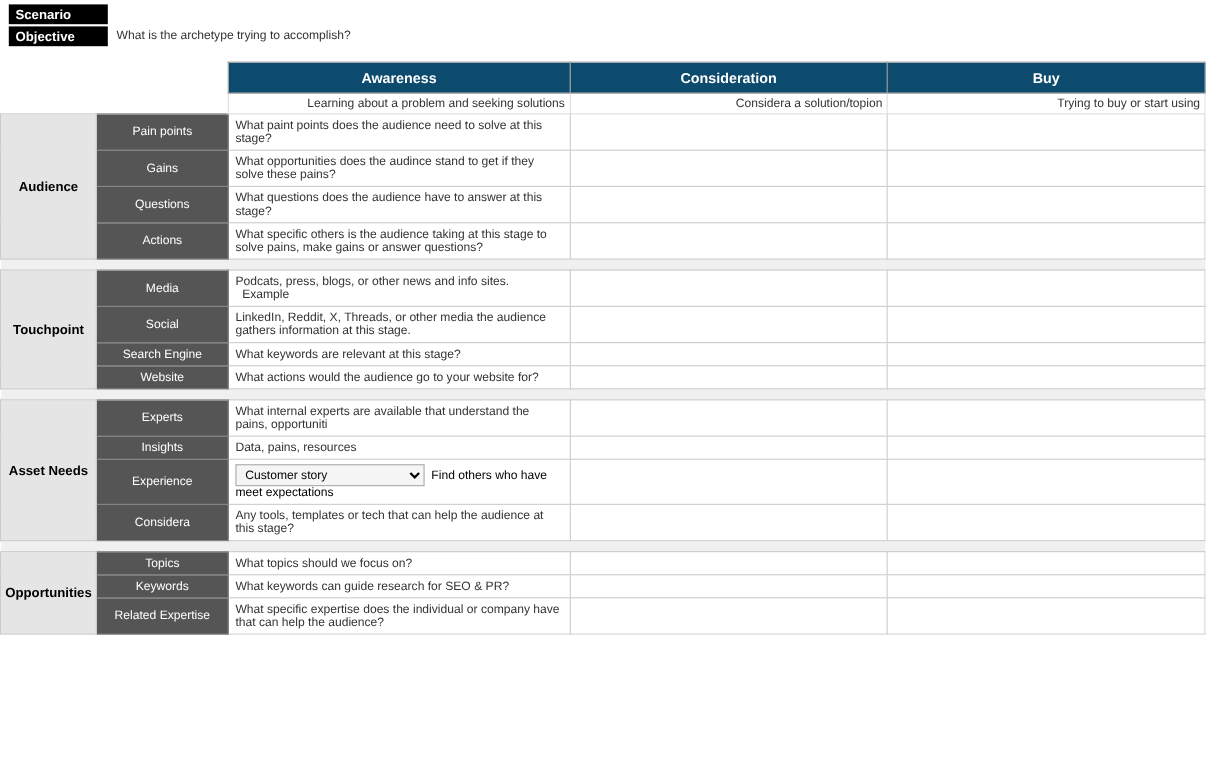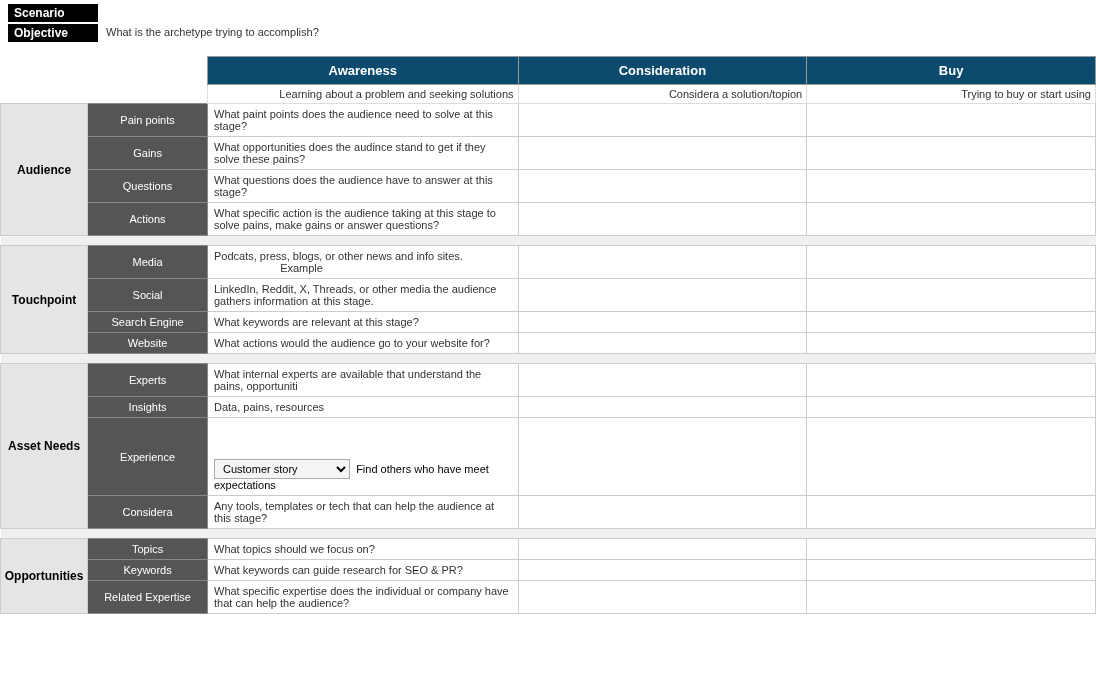--- a/index.html
+++ b/index.html
@@ -55,21 +55,21 @@
     .section-sep { height: 10px; background: #f0f0f0; border: none; }
 
     
     .dropdown-cell {
       border: 1px solid #ccc; padding: 4px 6px;
       font-size: 11px; vertical-align: top;
     }
     .dropdown-select {
       border: 1px solid #aaa; padding: 2px 4px;
       font-size: 11px; background: #f5f5f5;
-      width: 136px; appearance: auto; margin-top: 37px;
+      width: 172px; appearance: auto;
     }
   </style>
 </head>
 <body>
 
 <div class="legend">
   <div class="legend-row">
     <span class="legend-label">Scenario</span>
   </div>
   <div class="legend-row">
@@ -118,35 +118,35 @@
       <td class="empty-cell"></td>
     </tr>
     <tr>
       <td class="sub-label">Questions</td>
       <td class="content-cell">What questions does the audience have to answer at this stage?</td>
       <td class="empty-cell"></td>
       <td class="empty-cell"></td>
     </tr>
     <tr>
       <td class="sub-label">Actions</td>
-      <td class="content-cell">What specific action is the audience taking at this stage to solve pains, make gains or answer questions?</td>
+      <td class="content-cell">What specific others is the audience taking at this stage to solve pains, make gains or answer questions?</td>
       <td class="empty-cell"></td>
       <td class="empty-cell"></td>
     </tr>
 
     <tr>
         <td colspan="5" class="section-sep"></td>
       </tr>
 
     <tr>
       <td class="group-label" rowspan="4">Touchpoint</td>
       <td class="sub-label">Media</td>
       <td class="content-cell">
         <span>Podcats, press, blogs, or other news and info sites.</span>
-        &nbsp;&nbsp;<span style="margin-left:60px;">Example</span>
+        &nbsp;&nbsp;<span style="">Example</span>
       </td>
       <td class="empty-cell"></td>
       <td class="empty-cell"></td>
     </tr>
     <tr>
       <td class="sub-label">Social</td>
       <td class="content-cell">LinkedIn, Reddit, X, Threads, or other media the audience gathers information at this stage.</td>
       <td class="empty-cell"></td>
       <td class="empty-cell"></td>
     </tr>

